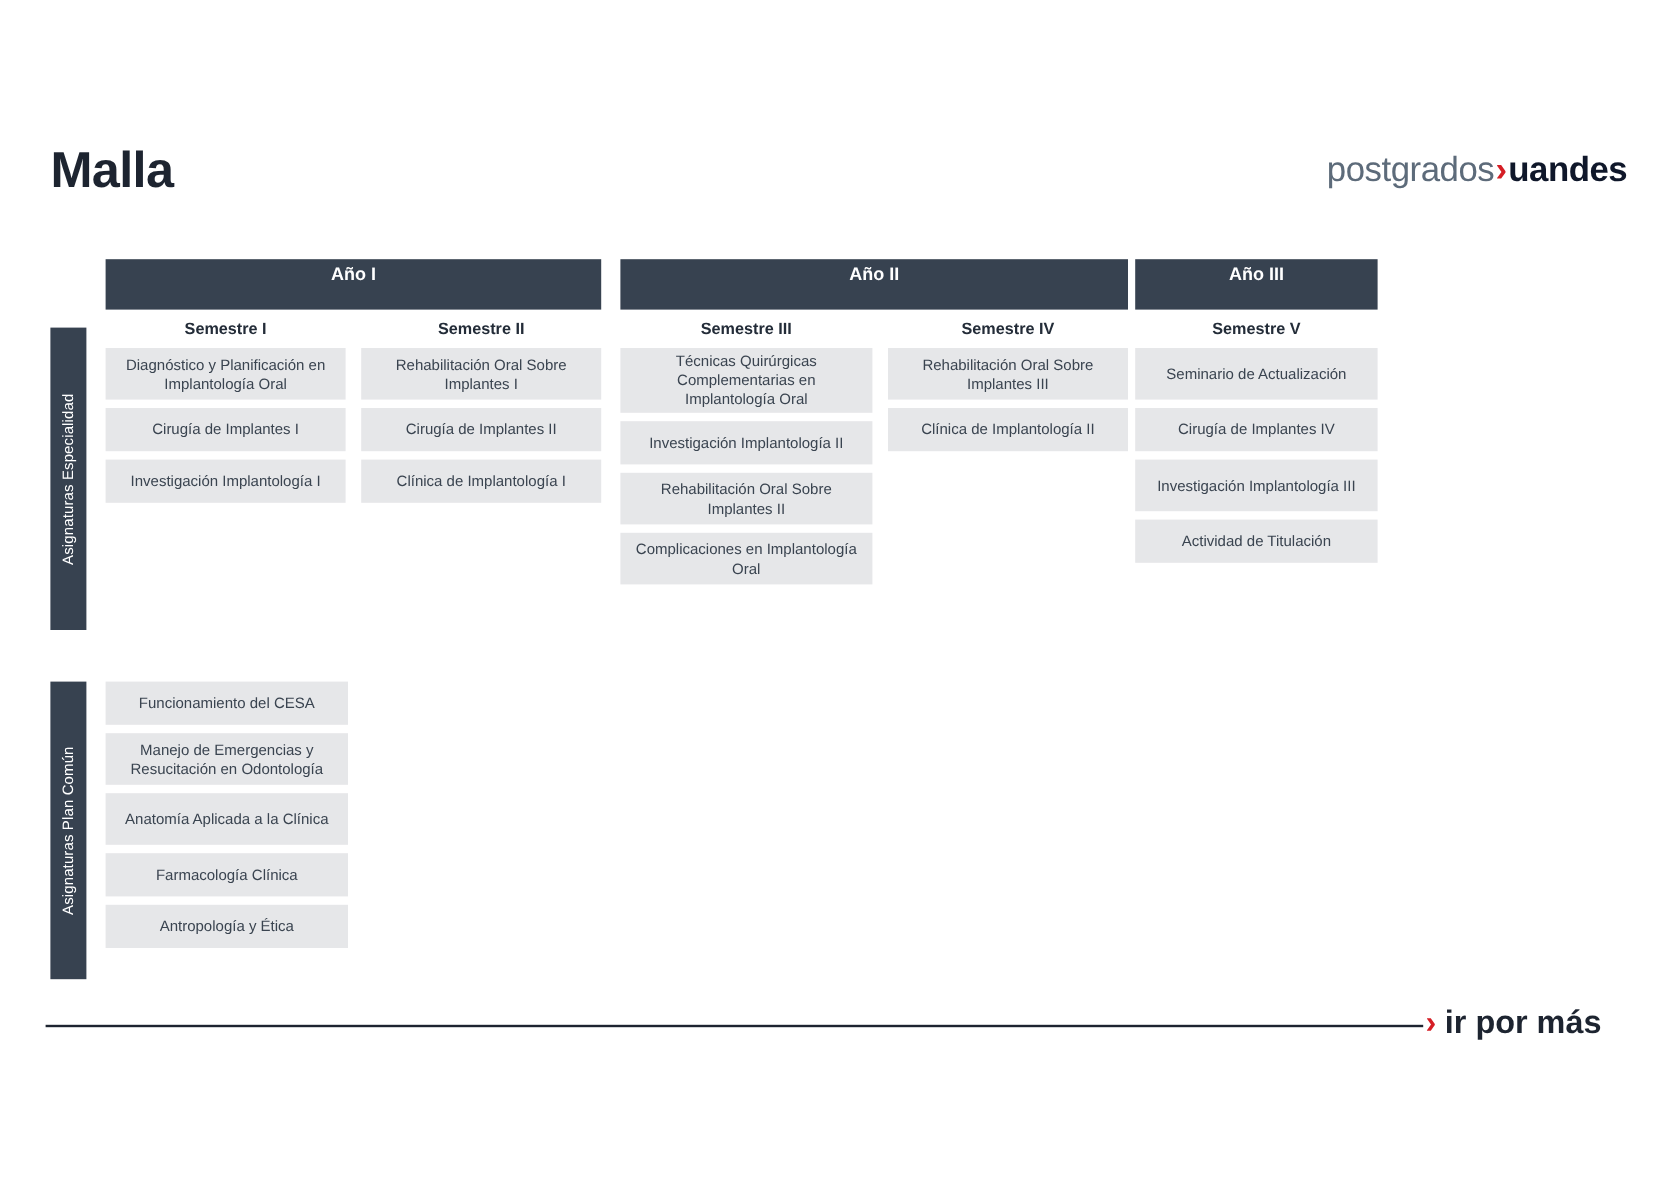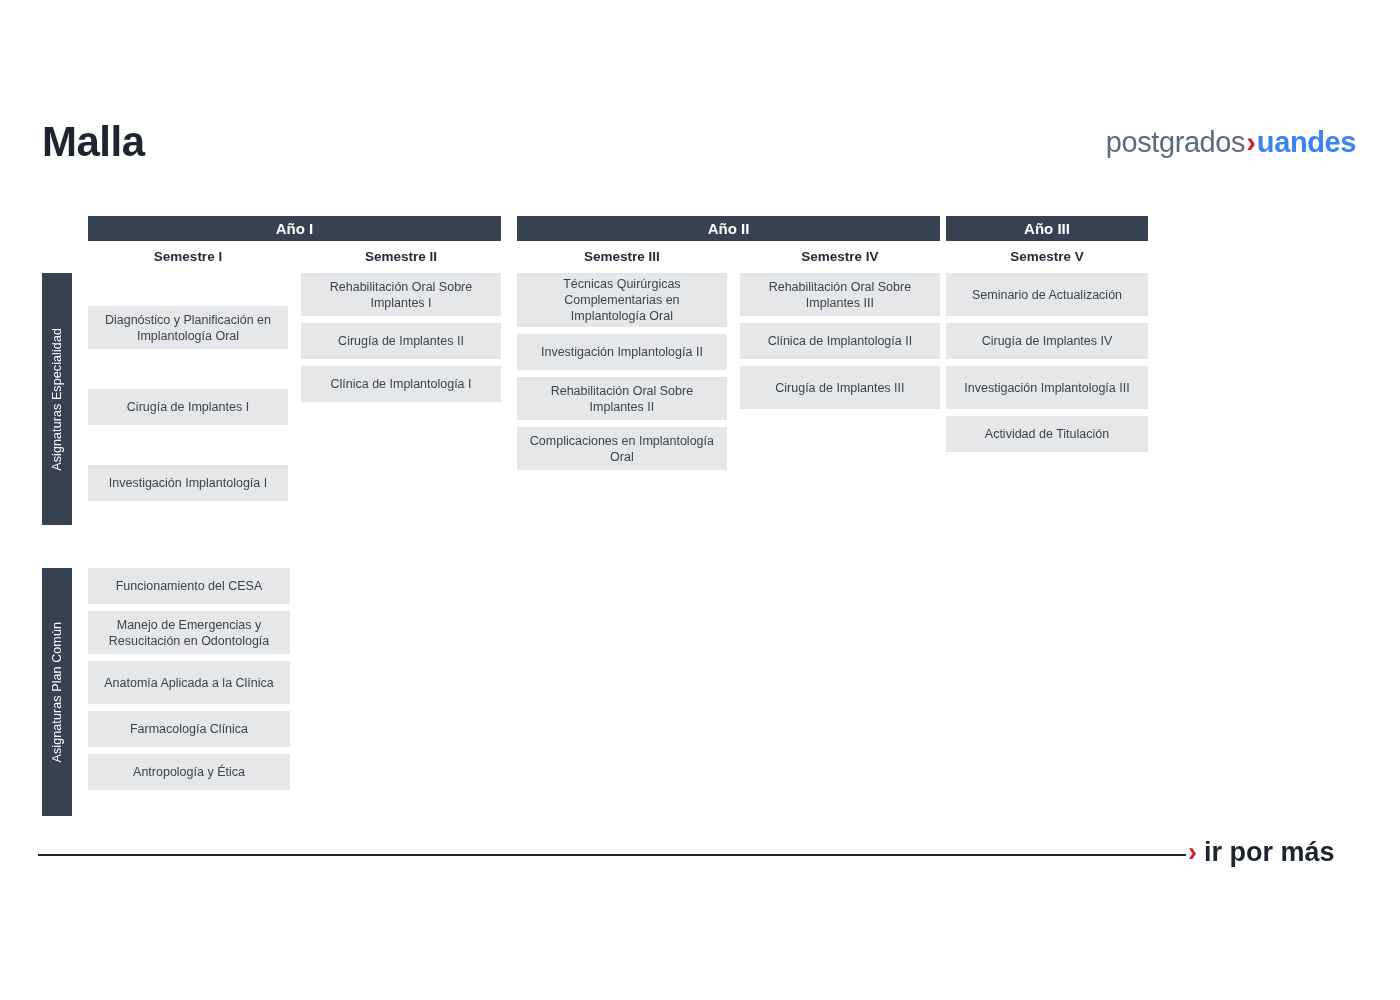--- a/index.html
+++ b/index.html
@@ -46,21 +46,21 @@
     color: #5d6b7a;
     font-weight: 400;
     letter-spacing: -0.4px;
   }
   .brand-logo .brand-chevron {
     color: #d51e25;
     font-weight: bold;
     margin: 0 1px 0 1px;
   }
   .brand-logo .brand-bold {
-    color: #3b82f6;
+    color: #0f172a;
     font-weight: bold;
     letter-spacing: -0.4px;
   }
 
   
   .malla {
     position: absolute;
     left: 0;
     top: 0;
   }
@@ -68,21 +68,21 @@
   .year-block {
     position: absolute;
     top: 216px;
   }
   .year-header {
     background: #374250;
     color: #ffffff;
     font-size: 15px;
     font-weight: bold;
     text-align: center;
-    height: 25px;
+    height: 42px;
     line-height: 25px;
   }
   .sem-row {
     display: flex;
     gap: 13px;
     margin-top: 0px;
   }
   .sem-col {
     display: flex;
     flex-direction: column;
@@ -194,21 +194,21 @@
 </div>
 <div class="side-label" id="side-comun">
   <span>Asignaturas Plan Común</span>
 </div>
 
 <div class="malla">
 
   <div class="year-block" id="year-1" style="left:88px; width:413px;">
     <div class="year-header">Año I</div>
     <div class="sem-row">
-      <div class="sem-col" style="width:200px;gap:33px;">
+      <div class="sem-col" style="width:200px;">
         <div class="sem-title">Semestre I</div>
         <div class="course h2">Diagnóstico y Planificación en Implantología Oral</div>
         <div class="course h1">Cirugía de Implantes I</div>
         <div class="course h1">Investigación Implantología I</div>
       </div>
       <div class="sem-col" style="width:200px;">
         <div class="sem-title">Semestre II</div>
         <div class="course h2">Rehabilitación Oral Sobre Implantes I</div>
         <div class="course h1">Cirugía de Implantes II</div>
         <div class="course h1">Clínica de Implantología I</div>
@@ -223,21 +223,20 @@
         <div class="sem-title">Semestre III</div>
         <div class="course h3">Técnicas Quirúrgicas Complementarias en Implantología Oral</div>
         <div class="course h1">Investigación Implantología II</div>
         <div class="course h2">Rehabilitación Oral Sobre Implantes II</div>
         <div class="course h2">Complicaciones en Implantología Oral</div>
       </div>
       <div class="sem-col" style="width:208px;">
         <div class="sem-title">Semestre IV</div>
         <div class="course h2">Rehabilitación Oral Sobre Implantes III</div>
         <div class="course h1">Clínica de Implantología II</div>
-        <div class="course h2">Cirugía de Implantes III</div>
       </div>
     </div>
   </div>
 
   <div class="year-block" id="year-3" style="left:946px; width:202px;">
     <div class="year-header">Año III</div>
     <div class="sem-row">
       <div class="sem-col" style="width:202px;">
         <div class="sem-title">Semestre V</div>
         <div class="course h2">Seminario de Actualización</div>

